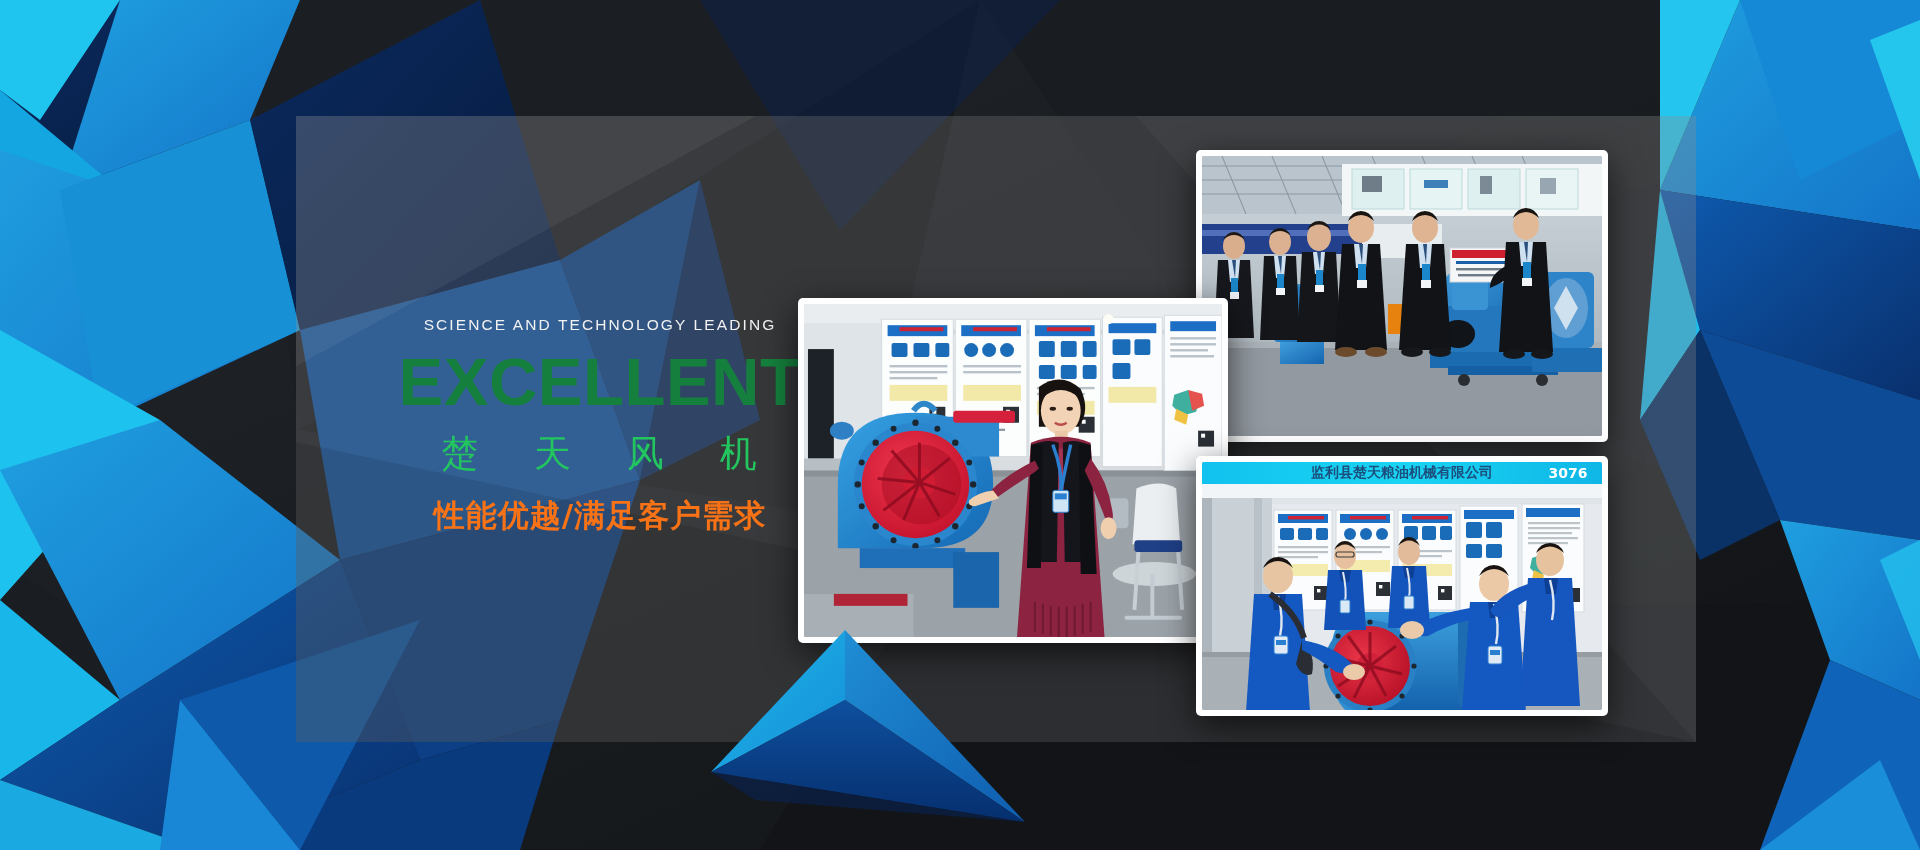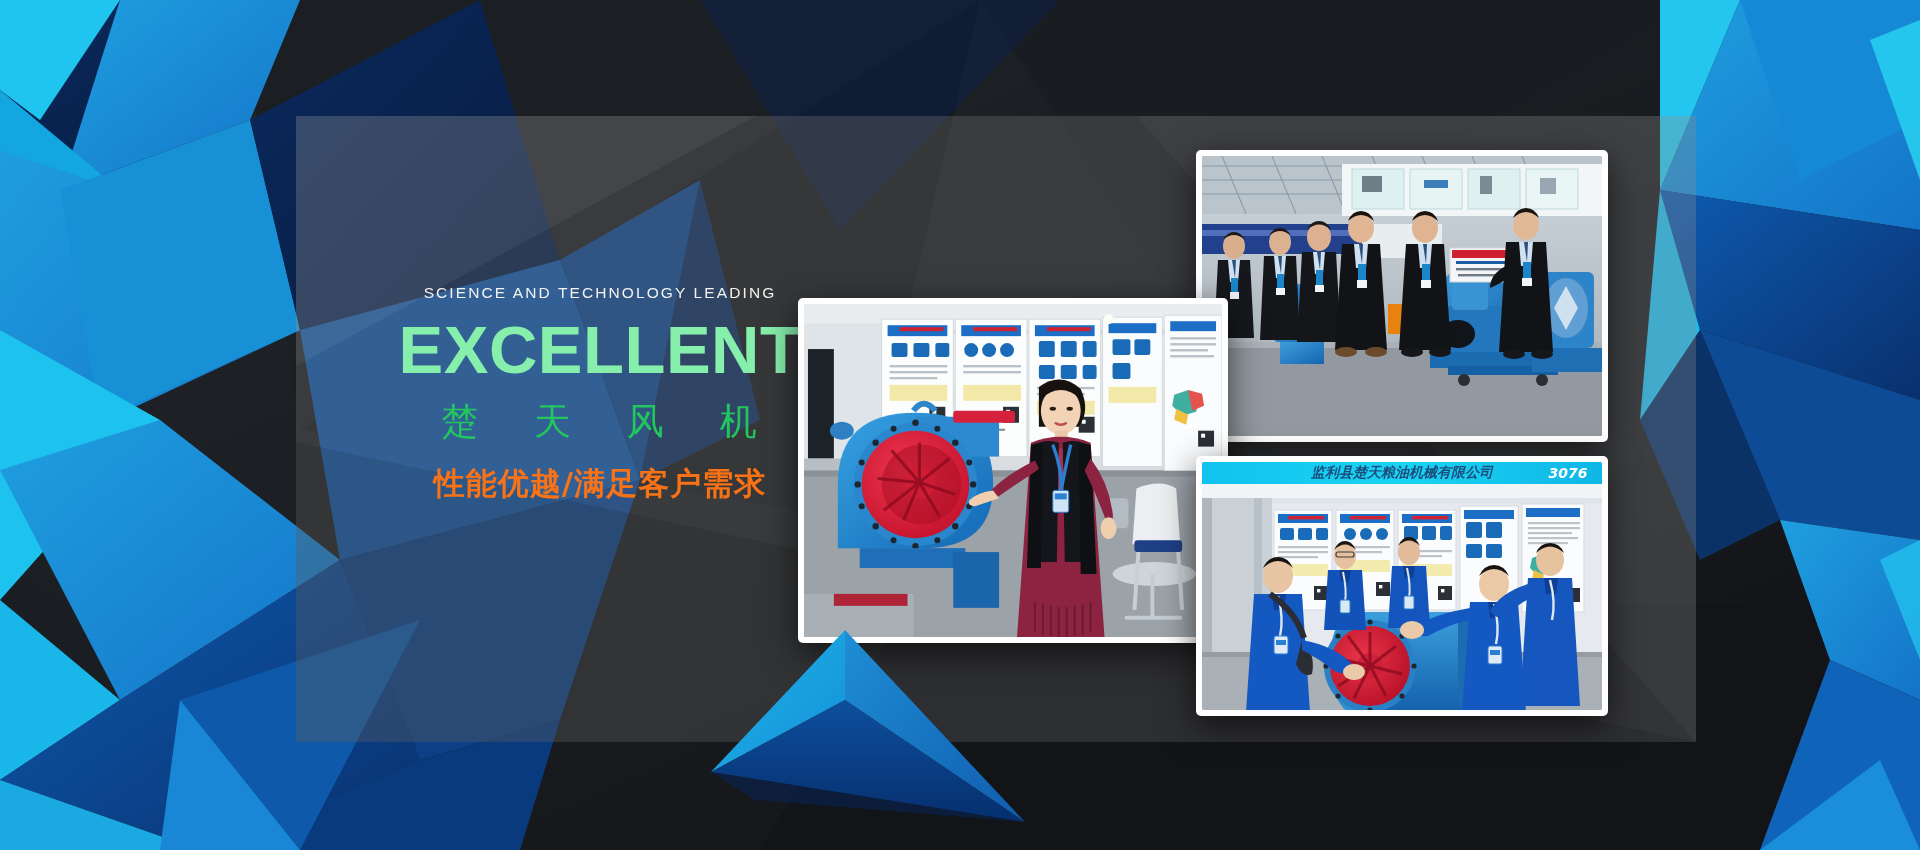--- a/index.html
+++ b/index.html
@@ -25,27 +25,27 @@
       border-left:460px solid rgba(255,255,255,.055);
       border-bottom:250px solid transparent;}
   .f2{left:0;bottom:0;width:0;height:0;
       border-left:1400px solid rgba(0,0,0,.10);
       border-top:300px solid transparent;}
   .f3{right:0;top:0;width:0;height:0;
       border-right:560px solid rgba(255,255,255,.03);
       border-bottom:626px solid transparent;}
 
   
-  .textblock{position:absolute;left:390px;top:284px;width:420px;text-align:center;}
+  .textblock{position:absolute;left:390px;top:316px;width:420px;text-align:center;}
   .eyebrow{
     color:#f2f2f2;font-size:15.5px;letter-spacing:2.1px;font-weight:400;
     white-space:nowrap;margin:0 0 14px 0;
   }
   .headline{
-    color:#86efac;font-size:67px;font-weight:700;letter-spacing:.5px;
+    color:#15803d;font-size:67px;font-weight:700;letter-spacing:.5px;
     line-height:1;margin:0 0 16px 0;white-space:nowrap;
   }
   .cn-row{
     color:#22c55e;font-size:37px;font-weight:400;letter-spacing:22px;
     line-height:1.25;margin:0 0 20px 0;padding-left:20px;white-space:nowrap;
     font-family:"DejaVu Sans","Liberation Sans",sans-serif;
   }
   .slogan{
     color:#f97316;font-size:31px;font-weight:700;letter-spacing:1px;
     line-height:1.2;margin:0;white-space:nowrap;
@@ -56,21 +56,21 @@
   .photo{
     position:absolute;background:#fff;border-radius:5px;
     box-shadow:0 10px 34px rgba(0,0,0,.62);
     overflow:hidden;
   }
   .photo .inner{position:absolute;inset:6px;border-radius:2px;overflow:hidden;background:#9aa3ab;}
   .photo svg{display:block;width:100%;height:100%;}
 
   .photo-topright{left:1196px;top:150px;width:412px;height:292px;}
   .photo-center  {left:798px;top:298px;width:430px;height:345px;z-index:3;}
-  .photo-botright{left:1196px;top:456px;width:412px;height:260px;z-index:4;font-style:italic;}
+  .photo-botright{left:1196px;top:456px;width:412px;height:260px;z-index:4;}
 
   
   .fg-tri{position:absolute;left:655px;top:622px;width:470px;height:228px;z-index:5;}
   .fg-tri svg{display:block;}
 </style>
 </head>
 <body>
 
 <div class="stage">
 

